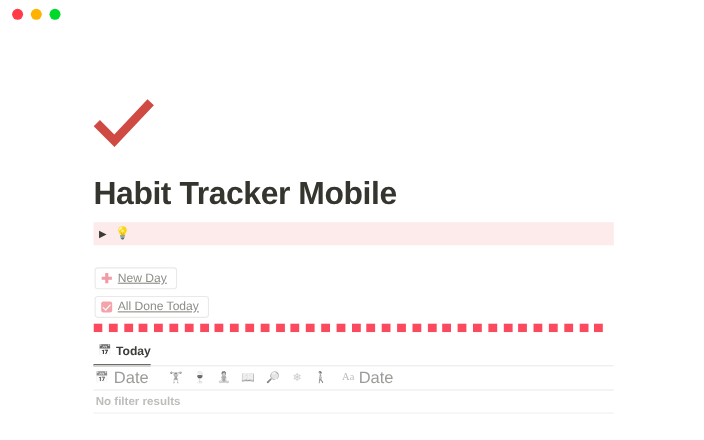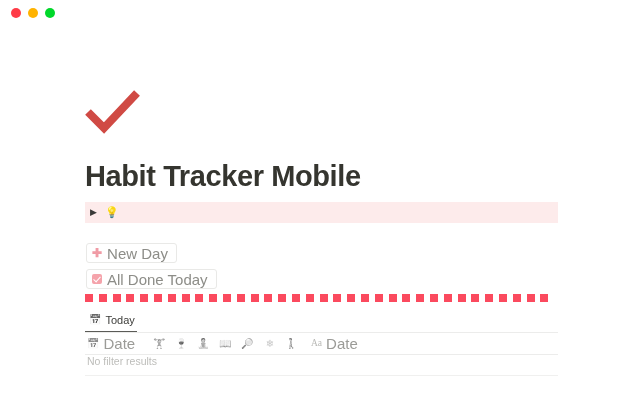--- a/index.html
+++ b/index.html
@@ -166,22 +166,23 @@
     position: absolute;
     left: 2.5px;
     top: 1px;
     width: 3px;
     height: 6px;
     border: solid #ffffff;
     border-width: 0 1.4px 1.4px 0;
     transform: rotate(42deg);
   }
   .btn-label {
-    font-size: 15px;
+    font-size: 11px;
     color: #8d8d88;
+    text-decoration: underline;
   }
 
   
   .dashed-divider {
     position: absolute;
     left: 0px;
     top: 268px;
     width: 473px;
     height: 8px;
     overflow: hidden;
@@ -214,21 +215,21 @@
   .view-tab-icon {
     font-size: 10px;
     line-height: 1;
     margin-right: 4px;
     color: #5b5b57;
     filter: grayscale(1);
   }
   .view-tab-label {
     font-size: 11px;
     color: #3c3c39;
-    font-weight: normal;
+    font-weight: bold;
   }
   .view-tab-underline {
     position: absolute;
     left: 0px;
     top: 22px;
     width: 52px;
     height: 2px;
     background: #5b5b57;
   }
   .view-tabs-rule {
@@ -287,23 +288,25 @@
     color: #a9a9a6;
   }
   .col-label {
     font-size: 15px;
     color: #9b9b97;
   }
 
   .table-empty {
     height: 21px;
     display: flex;
+    align-items: center;
     border-bottom: 1px solid #f0f0ef;
     box-sizing: border-box;
     padding-left: 2px;
+    font-weight: bold;
   }
   .table-empty-text {
     font-size: 10.5px;
     color: #bdbdba;
   }
 </style>
 </head>
 <body>
 
 <div class="window">

